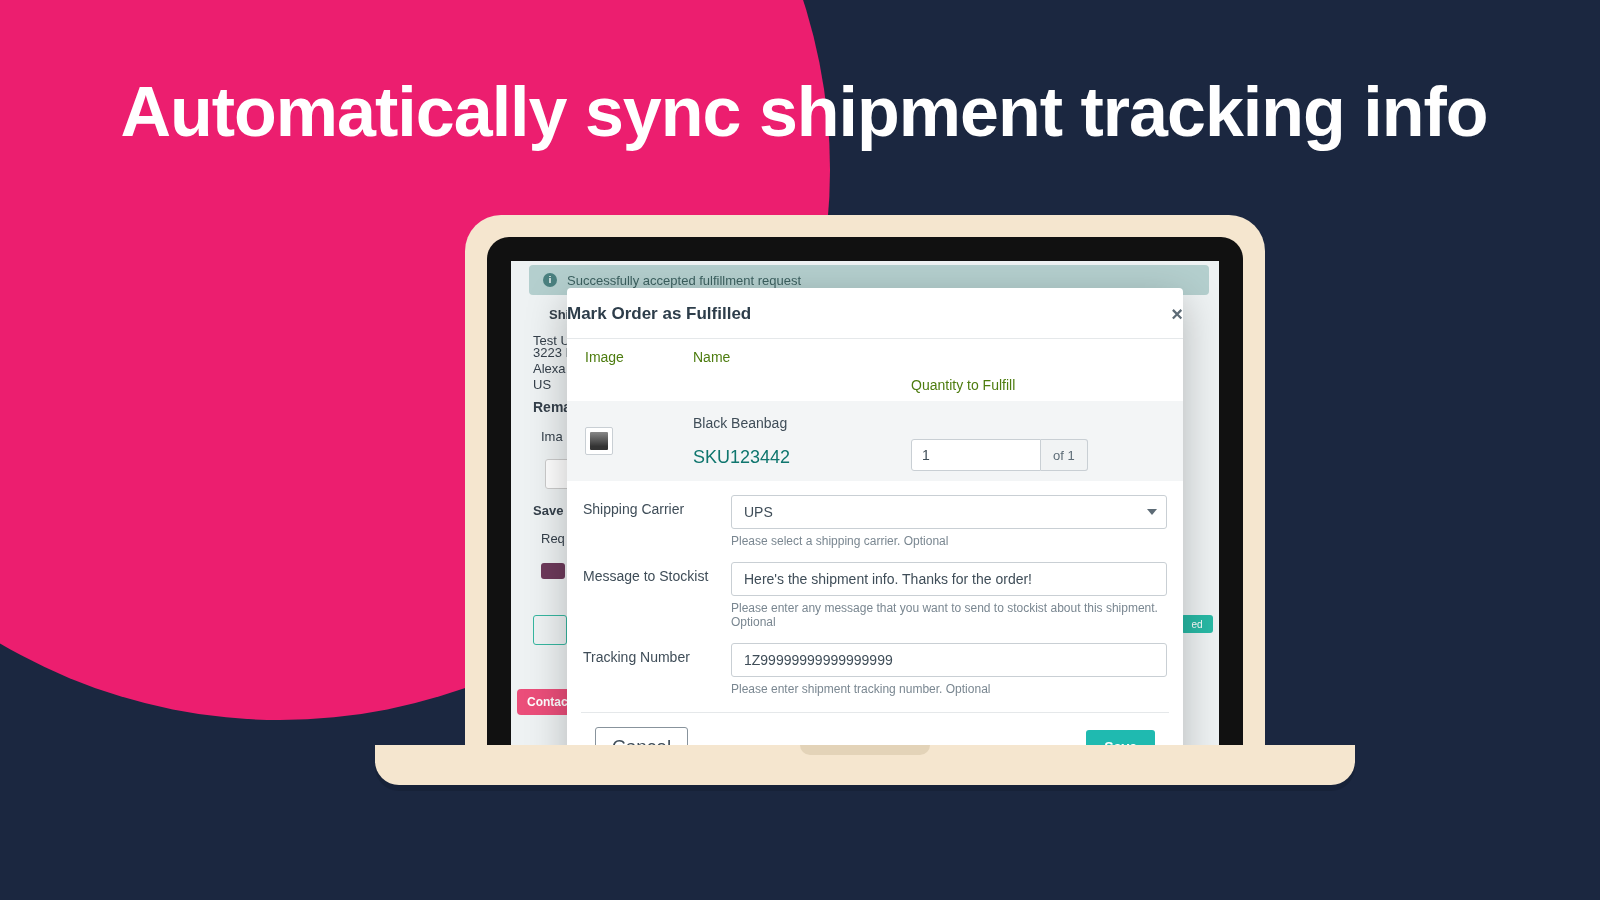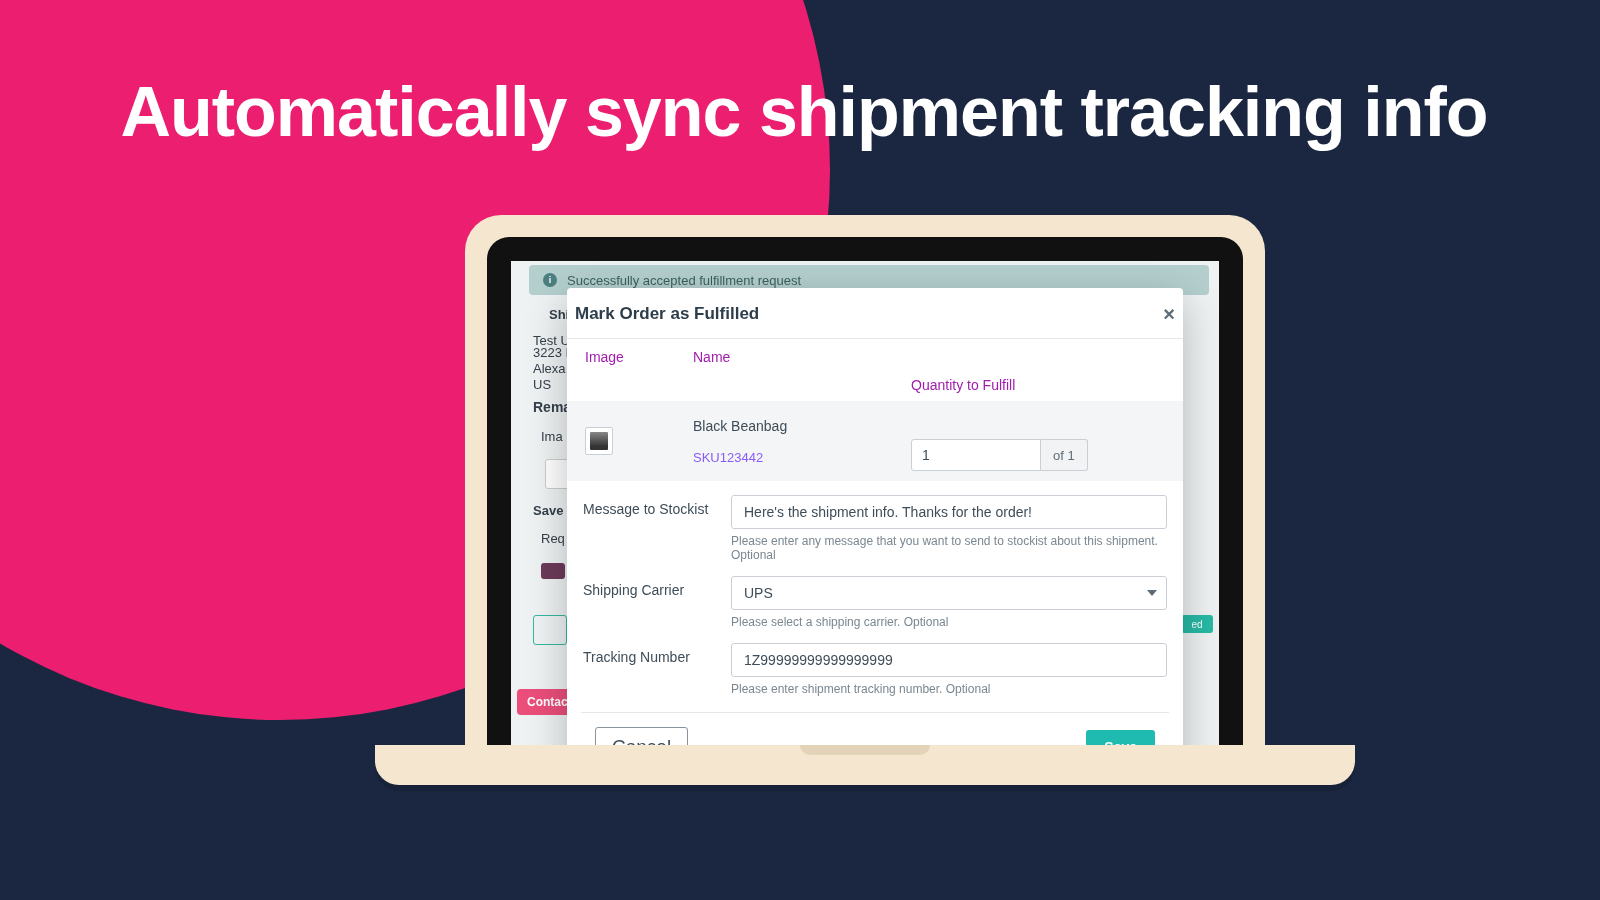--- a/index.html
+++ b/index.html
@@ -22,33 +22,33 @@
 .bg-label { font-weight: 600; }
 .bg-rema { font-weight: 700; font-size: 14px; }
 .contact-btn { position: absolute; left: 6px; top: 428px; background: #eb4e7a; color: #fff; font-size: 12px; font-weight: 600; padding: 6px 10px; border-radius: 4px; }
 .bg-thumb { position: absolute; left: 34px; top: 198px; width: 30px; height: 30px; background: #fff; border: 1px solid #ccc; border-radius: 3px; }
 .bg-badge { position: absolute; left: 30px; top: 302px; background: #6d3a5b; border-radius: 3px; width: 24px; height: 16px; }
 .bg-outline-btn { position: absolute; left: 22px; top: 354px; width: 34px; height: 30px; border: 1px solid #36b6a0; border-radius: 3px; }
 .bg-teal-btn { position: absolute; right: 6px; top: 354px; width: 32px; height: 18px; background: #28b9a5; border-radius: 3px; color: #fff; font-size: 10px; display: flex; align-items: center; justify-content: center; }
 
 
 .modal { position: absolute; left: 56px; top: 27px; right: 36px; background: #fff; border-radius: 4px; box-shadow: 0 12px 40px rgba(0,0,0,0.25); }
-.modal-header { padding: 16px 8px 14px; display: flex; align-items: flex-end; justify-content: space-between; gap: 24px; }
+.modal-header { padding: 16px 0 14px; display: flex; align-items: flex-end; justify-content: space-between; gap: 24px; }
 .modal-title { color: #2d3d4a; font-size: 17px; font-weight: 600; }
 .close-x { color: #5d6b76; font-size: 20px; font-weight: 700; cursor: pointer; line-height: 1; }
 .modal-body { border-top: 1px solid #e5e8ea; padding: 0 14px 0 14px; }
-.tbl-head { display: flex; padding: 10px 4px 8px; color: #a21caf; font-size: 14px; font-weight: 500; }
+.tbl-head { display: flex; padding: 10px 4px 8px; color: #4d7c0f; font-size: 14px; font-weight: 500; }
 .col-img { width: 108px; }
 .col-name { width: 218px; }
 .col-qty { flex: 1; margin-top: 28px; }
 .tbl-row { display: flex; align-items: center; background: #f3f5f6; margin: 0 -14px; padding: 10px 18px; }
 .thumb { width: 28px; height: 28px; background: #fff; border: 1px solid #c9cfd4; border-radius: 2px; display: flex; align-items: center; justify-content: center; }
 .thumb-inner { width: 18px; height: 18px; background: linear-gradient(#888 0%, #333 80%); border-radius: 1px; }
 .prod-name { color: #3f4d58; font-size: 14px; }
-.prod-sku { color: #8b5cf6; font-size: 13px; margin-top: 16px; }
+.prod-sku { color: #0f766e; font-size: 18px; margin-top: 16px; }
 .qty-wrap { display: flex; align-items: center; gap: 0; }
 .qty-input { width: 130px; height: 32px; border: 1px solid #c9cfd4; border-radius: 3px 0 0 3px; padding: 0 10px; font-size: 14px; color: #3f4d58; background: #fff; }
 .qty-of { height: 32px; border: 1px solid #c9cfd4; border-left: none; background: #f1f3f4; padding: 7px 12px; display: flex; align-items: center; font-size: 13px; color: #5d6b76; border-radius: 0 3px 3px 0; }
 .form-row { display: flex; padding: 14px 2px 0; }
 .form-label { width: 148px; color: #3f4d58; font-size: 14px; padding-top: 6px; }
 .form-field { flex: 1; }
 .text-input { width: 100%; height: 34px; border: 1px solid #c9cfd4; border-radius: 3px; padding: 0 12px; font-size: 14px; color: #3f4d58; background: #fff; }
 .select-input { width: 100%; height: 34px; border: 1px solid #c9cfd4; border-radius: 3px; padding: 0 12px; font-size: 14px; color: #3f4d58; background: #fff; appearance: none; -webkit-appearance: none; position: relative; }
 .select-wrap { position: relative; }
 .select-wrap::after { content: ''; position: absolute; right: 10px; top: 14px; border-left: 5px solid transparent; border-right: 5px solid transparent; border-top: 6px solid #5d6b76; pointer-events: none; }
@@ -115,36 +115,36 @@
               </div>
               <div class="col-qty">
                 <div class="qty-wrap">
                   <input class="qty-input" value="1" style="">
                   <div class="qty-of">of 1</div>
                 </div>
               </div>
             </div>
 
             <div class="form-row">
-              <div class="form-label">Message to Stockist</div>
-              <div class="form-field">
-                <input class="text-input" value="Here's the shipment info. Thanks for the order!" style="">
-                <div class="help-text">Please enter any message that you want to send to stockist about this shipment. Optional</div>
-              </div>
-            </div>
-
-            <div class="form-row">
               <div class="form-label">Shipping Carrier</div>
               <div class="form-field">
                 <div class="select-wrap">
                   <select class="select-input">
                     <option>UPS</option>
                   </select>
                 </div>
                 <div class="help-text">Please select a shipping carrier. Optional</div>
+              </div>
+            </div>
+
+            <div class="form-row">
+              <div class="form-label">Message to Stockist</div>
+              <div class="form-field">
+                <input class="text-input" value="Here's the shipment info. Thanks for the order!" style="">
+                <div class="help-text">Please enter any message that you want to send to stockist about this shipment. Optional</div>
               </div>
             </div>
 
             <div class="form-row">
               <div class="form-label">Tracking Number</div>
               <div class="form-field">
                 <input class="text-input" value="1Z99999999999999999" style="">
                 <div class="help-text">Please enter shipment tracking number. Optional</div>
               </div>
             </div>

